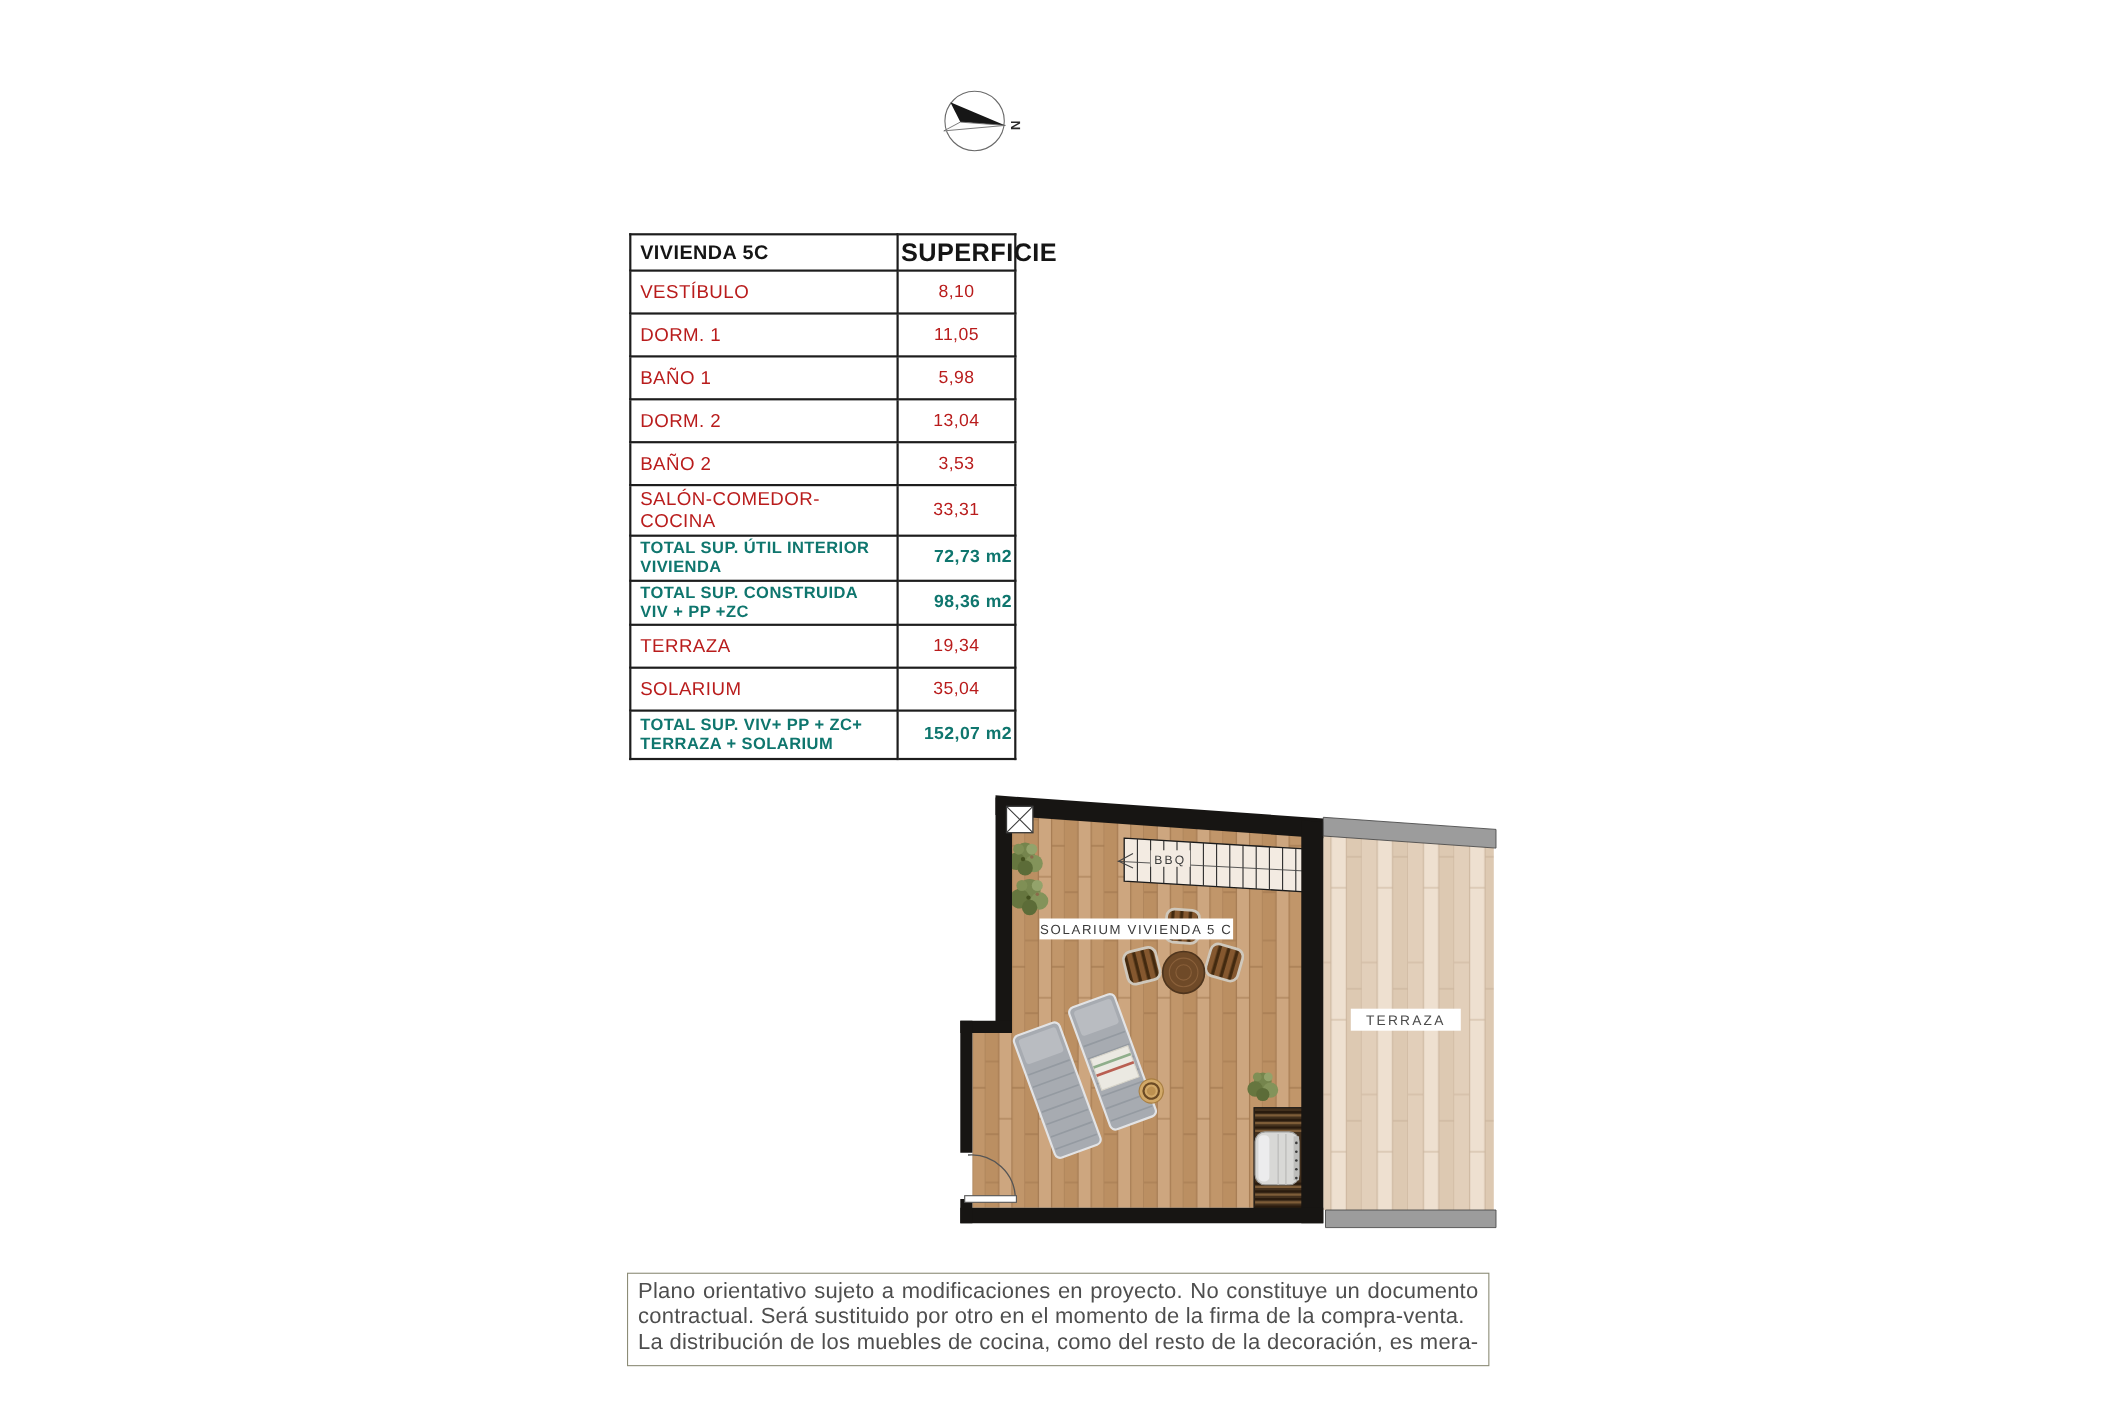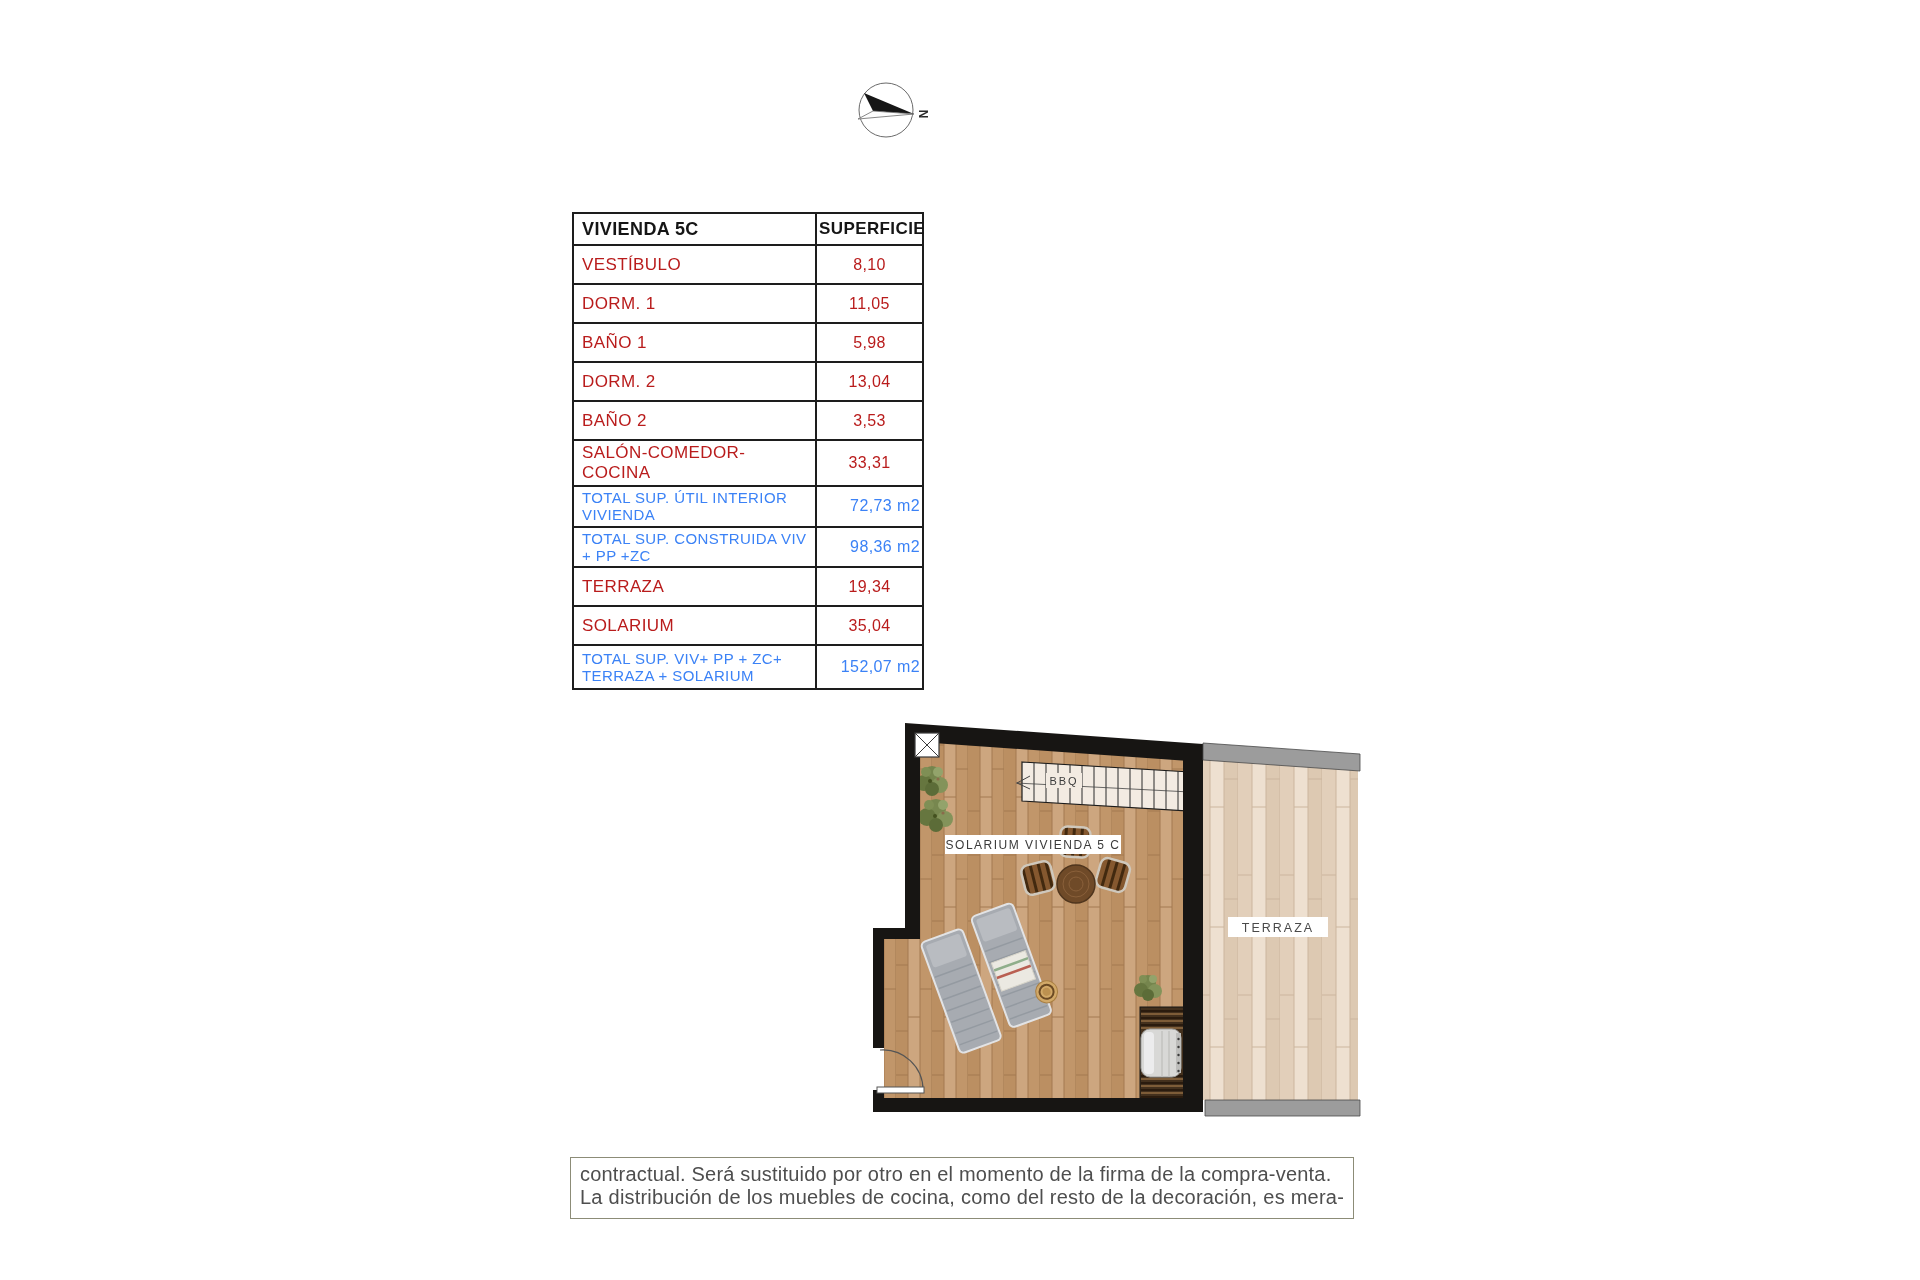--- a/index.html
+++ b/index.html
@@ -11,22 +11,22 @@
 
   
   .area-table{position:absolute;left:572px;top:212px;width:350px;border-collapse:collapse;table-layout:fixed;}
   .area-table td{border:2px solid #1d1d1d;color:#b91c1c;font-size:17px;letter-spacing:.4px;
                  padding:2px 8px;vertical-align:middle;}
   .area-table tr{height:39px;}
   .area-table tr.hdr{height:32px;}
   .area-table tr.last{height:44px;}
   .area-table td.val{text-align:center;font-size:16px;padding:2px 2px;}
   .area-table tr.hdr td{font-weight:bold;color:#151515;font-size:18px;}
-  .area-table tr.hdr td.val{font-size:17px;}
-  .area-table tr.tot td{font-weight:normal;color:#3b82f6;font-size:15px;line-height:1.15;}
+  .area-table tr.hdr td.val{font-size:23px;}
+  .area-table tr.tot td{font-weight:bold;color:#0f766e;font-size:15px;line-height:1.15;}
   .area-table tr.tot td.val{font-size:16px;text-align:right;}
 
   
   .plan{position:absolute;left:860px;top:715px;}
 
   
   .disclaimer{position:absolute;left:570px;top:1157px;width:784px;box-sizing:border-box;
               border:1px solid #8c8c77;background:#ffffff;padding:5px 9px 9px;}
   .dline{font-size:20px;line-height:23px;color:#4e4e4e;letter-spacing:.2px;white-space:nowrap;}
   .dline.just{white-space:normal;text-align:justify;text-align-last:justify;}
@@ -241,17 +241,18 @@
       <rect x="85" y="120" width="176" height="19" fill="#ffffff"></rect>
       <text x="173" y="134" text-anchor="middle" font-size="12" letter-spacing="1.5" fill="#3a3a3a">SOLARIUM VIVIENDA 5 C</text>
     </g>
     <g>
       <rect x="368" y="202" width="100" height="20" fill="#ffffff"></rect>
       <text x="418" y="217" text-anchor="middle" font-size="12.5" letter-spacing="2" fill="#4a4a4a">TERRAZA</text>
     </g>
   </svg>
 
   <div class="disclaimer">
+    <div class="dline just">Plano orientativo sujeto a modificaciones en proyecto. No constituye un documento</div>
     <div class="dline">contractual. Será sustituido por otro en el momento de la firma de la compra-venta.</div>
     <div class="dline just">La distribución de los muebles de cocina, como del resto de la decoración, es mera-</div>
   </div>
 
 </div>
 
 </body></html>

